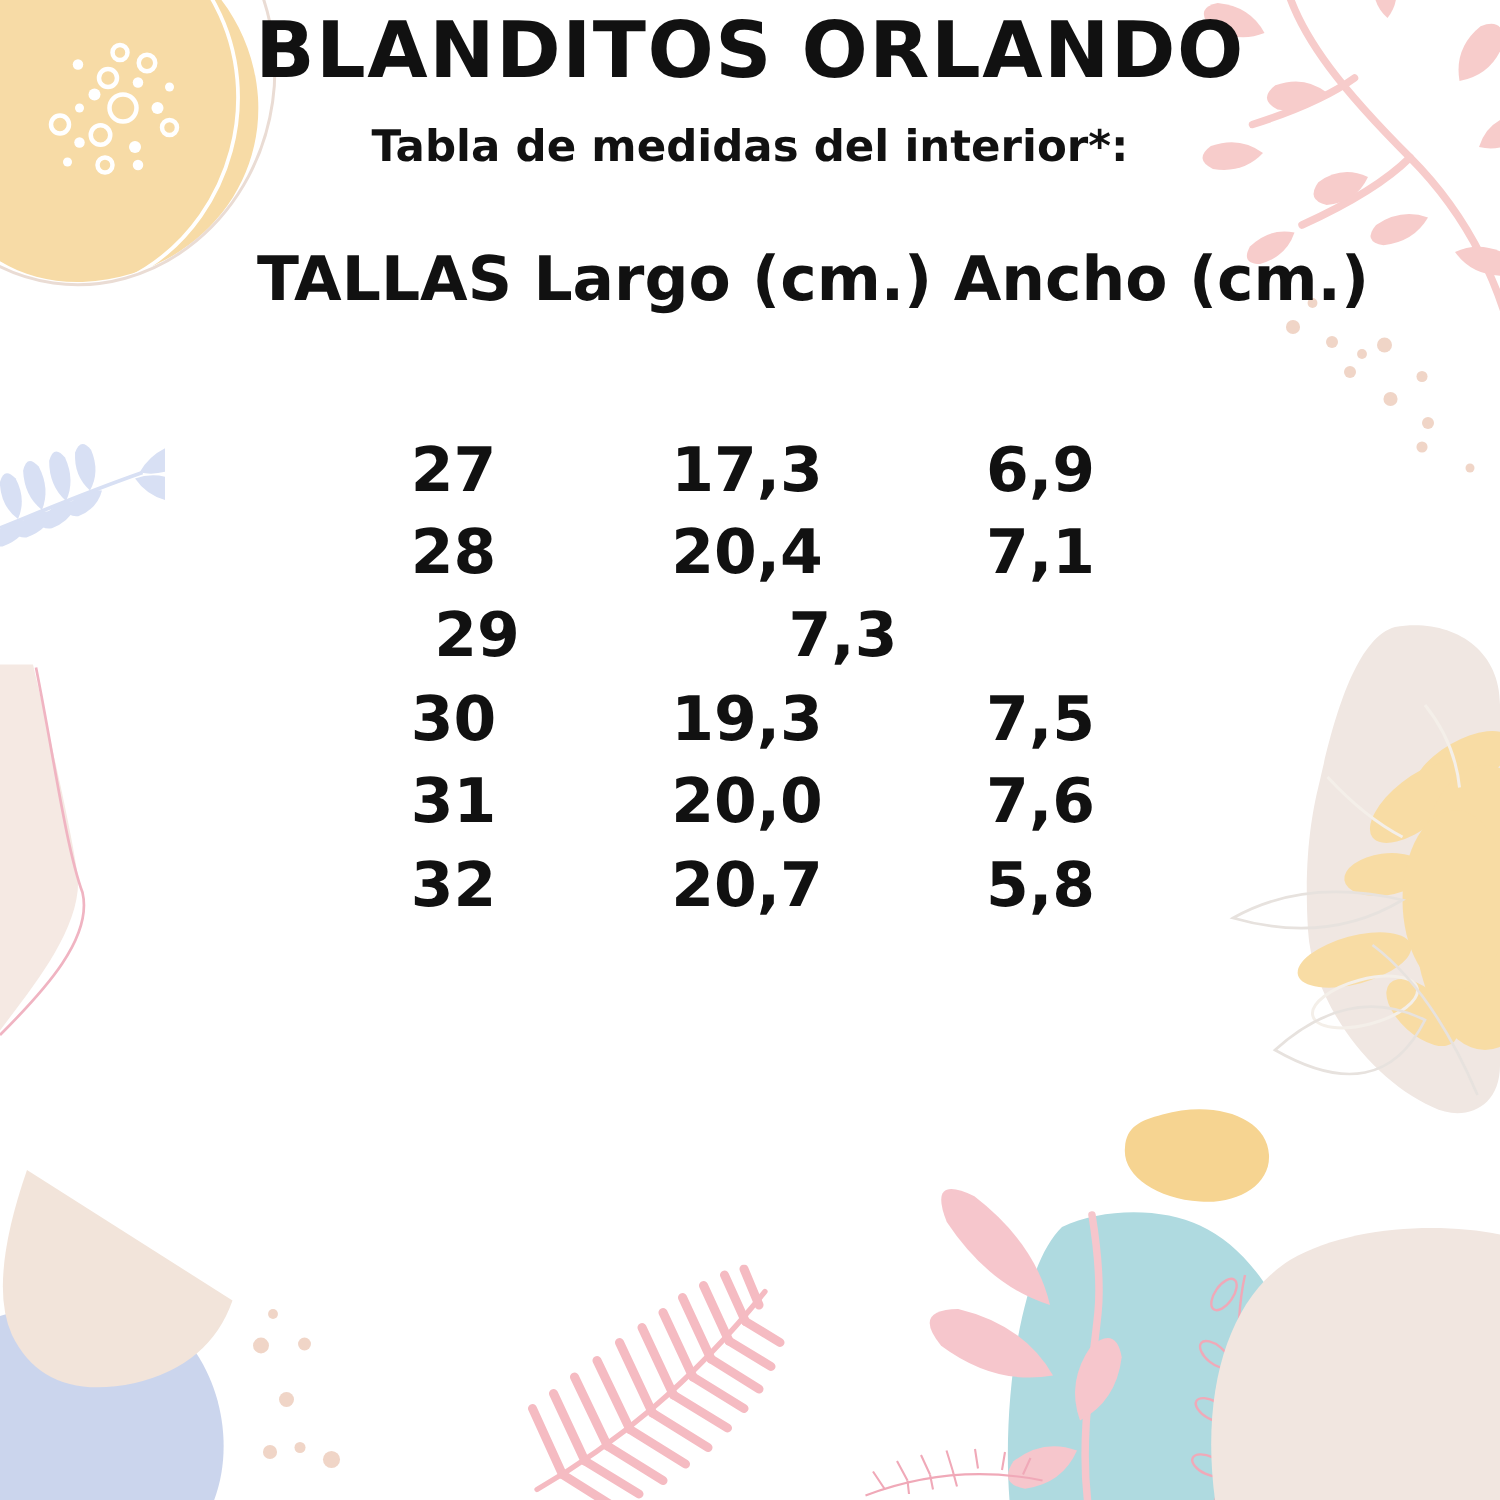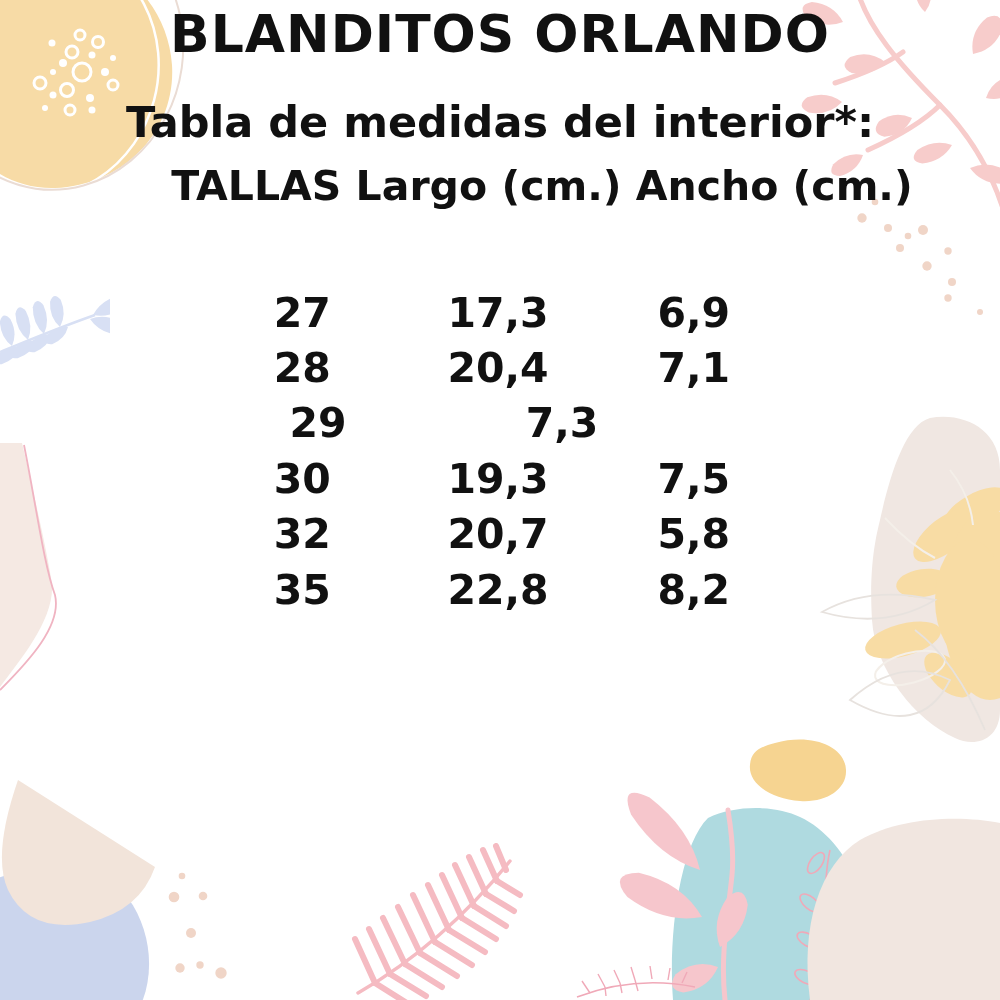--- a/index.html
+++ b/index.html
@@ -5,21 +5,21 @@
   html,body{margin:0;padding:0;background:#fff;}
   .canvas{
     position:relative;width:1000px;height:1000px;overflow:hidden;
     background:var(--bg,#fff);
     font-family:"DejaVu Sans","Liberation Sans",sans-serif;
     color:var(--text,#111);
   }
   .deco{position:absolute;pointer-events:none;}
   .txt{position:absolute;left:0;right:0;text-align:center;font-weight:bold;white-space:nowrap;z-index:5;}
   .title{top:4px;font-size:52px;letter-spacing:1px;}
-  .subtitle{top:97px;font-size:43px;}
+  .subtitle{top:80px;font-size:29px;}
   .colheads{top:162px;font-size:41px;padding-left:84px;}
   .size-table{position:absolute;left:218px;top:285px;width:560px;z-index:5;}
   .trow{display:flex;height:55.4px;align-items:center;font-weight:bold;font-size:41px;gap:44px;}
   .tcell{text-align:center;}
   .c1{width:200px;} .c2{width:160px;} .c3{width:200px;}
 </style>
 </head>
 <body>
 
 <div class="canvas">
@@ -217,24 +217,24 @@
     <div class="trow">
       <div class="tcell c1">29</div>
       <div class="tcell c3">7,3</div>
     </div>
     <div class="trow">
       <div class="tcell c1">30</div>
       <div class="tcell c2">19,3</div>
       <div class="tcell c3">7,5</div>
     </div>
     <div class="trow">
+      <div class="tcell c1">31</div>
+      <div class="tcell c2">20,0</div>
+      <div class="tcell c3">7,6</div>
+    </div>
+    <div class="trow">
       <div class="tcell c1">32</div>
       <div class="tcell c2">20,7</div>
       <div class="tcell c3">5,8</div>
     </div>
-    <div class="trow">
-      <div class="tcell c1">35</div>
-      <div class="tcell c2">22,8</div>
-      <div class="tcell c3">8,2</div>
-    </div>
   </div>
 
 </div>
 
 </body></html>

